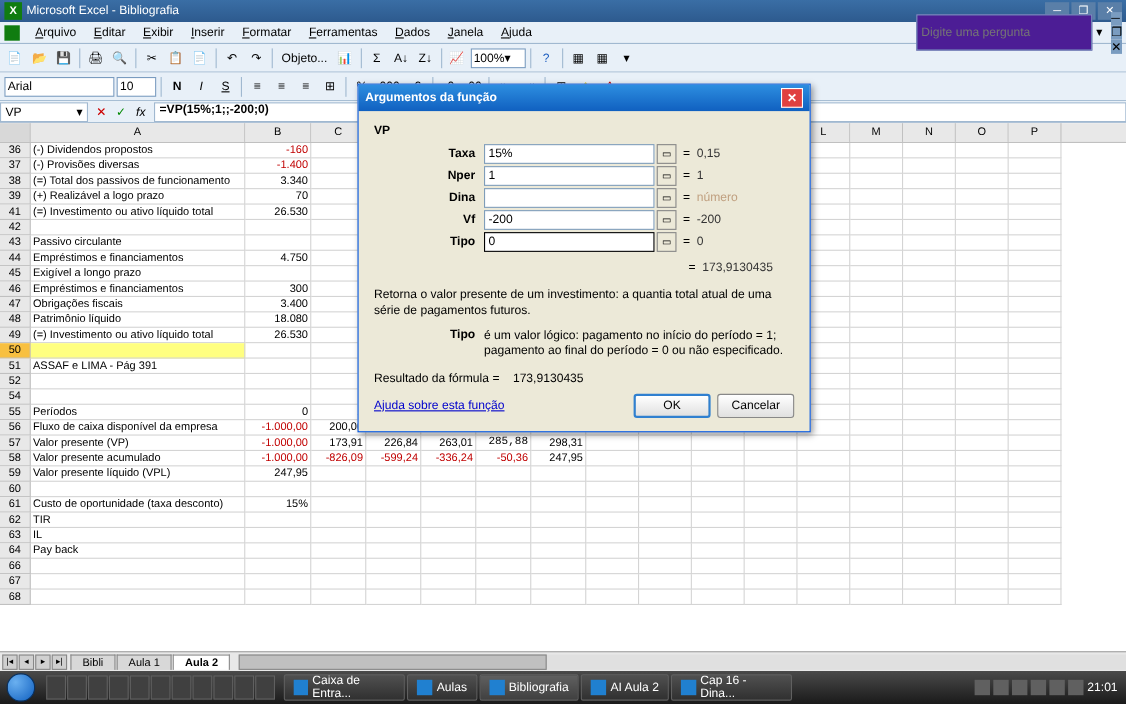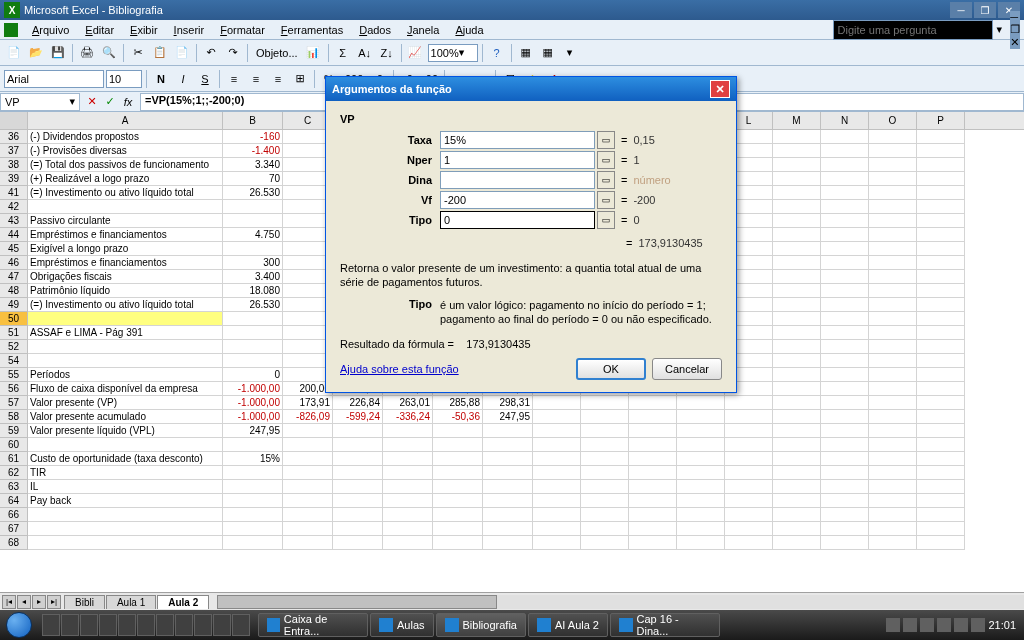--- a/index.html
+++ b/index.html
@@ -9,21 +9,21 @@
 .titlebar { background: linear-gradient(#3a6ea5, #2d5a8e); color: #fff; height: 20px; display: flex; align-items: center; padding: 0 4px; }
 .titlebar .icon { width: 16px; height: 16px; background: #107c10; margin-right: 4px; display: flex; align-items: center; justify-content: center; color: #fff; font-weight: bold; font-size: 10px; }
 .titlebar .title { flex: 1; }
 .titlebar .winbtns { display: flex; gap: 2px; }
 .titlebar .winbtn { width: 22px; height: 16px; background: #5a7fa8; display: flex; align-items: center; justify-content: center; cursor: pointer; font-size: 10px; }
 
 
 .menubar { background: #e8f0f8; height: 20px; display: flex; align-items: center; padding: 0 4px; border-bottom: 1px solid #a0b8d0; }
 .menubar .excel-icon { width: 14px; height: 14px; background: #107c10; margin-right: 6px; }
 .menubar .menu-item { padding: 2px 8px; cursor: pointer; }
-.menubar .question-box { margin-left: auto; width: 160px; height: 20px; border: 1px solid #7a9cc0; background: #000000; padding: 0 4px; color: #888; }
+.menubar .question-box { margin-left: auto; width: 160px; height: 33px; border: 1px solid #7a9cc0; background: #4c1d95; padding: 0 4px; color: #888; }
 .menubar .menu-chev { padding: 0 4px; cursor: pointer; }
 
 
 .toolbar { background: #e8f0f8; height: 26px; display: flex; align-items: center; padding: 0 4px; gap: 2px; border-bottom: 1px solid #a0b8d0; }
 .tb-btn { width: 20px; height: 20px; display: flex; align-items: center; justify-content: center; cursor: pointer; border: 1px solid transparent; }
 .tb-sep { width: 1px; height: 18px; background: #a0b8d0; margin: 0 2px; }
 .tb-text { padding: 0 4px; }
 .tb-combo { border: 1px solid #7a9cc0; background: #fff; height: 18px; padding: 0 2px; display: flex; align-items: center; }
 
 
@@ -605,21 +605,21 @@
         <div class="cell" style="width: 48px;"></div>
         <div class="cell" style="width: 48px;"></div>
       </div>
       <div class="grid-row">
         <div class="row-num">57</div>
         <div class="cell" style="width: 195px;">Valor presente (VP)</div>
         <div class="cell right red" style="width: 60px;">-1.000,00</div>
         <div class="cell right" style="width: 50px;">173,91</div>
         <div class="cell right" style="width: 50px;">226,84</div>
         <div class="cell right" style="width: 50px;">263,01</div>
-        <div class="cell right" style="width: 50px;">285,88</div>
+        <div class="cell right" style="width: 50px; font-family: Liberation Mono, monospace;">285,88</div>
         <div class="cell right" style="width: 50px;">298,31</div>
         <div class="cell" style="width: 48px;"></div>
         <div class="cell" style="width: 48px;"></div>
         <div class="cell" style="width: 48px;"></div>
         <div class="cell" style="width: 48px;"></div>
         <div class="cell" style="width: 48px;"></div>
         <div class="cell" style="width: 48px;"></div>
         <div class="cell" style="width: 48px;"></div>
         <div class="cell" style="width: 48px;"></div>
         <div class="cell" style="width: 48px;"></div>

